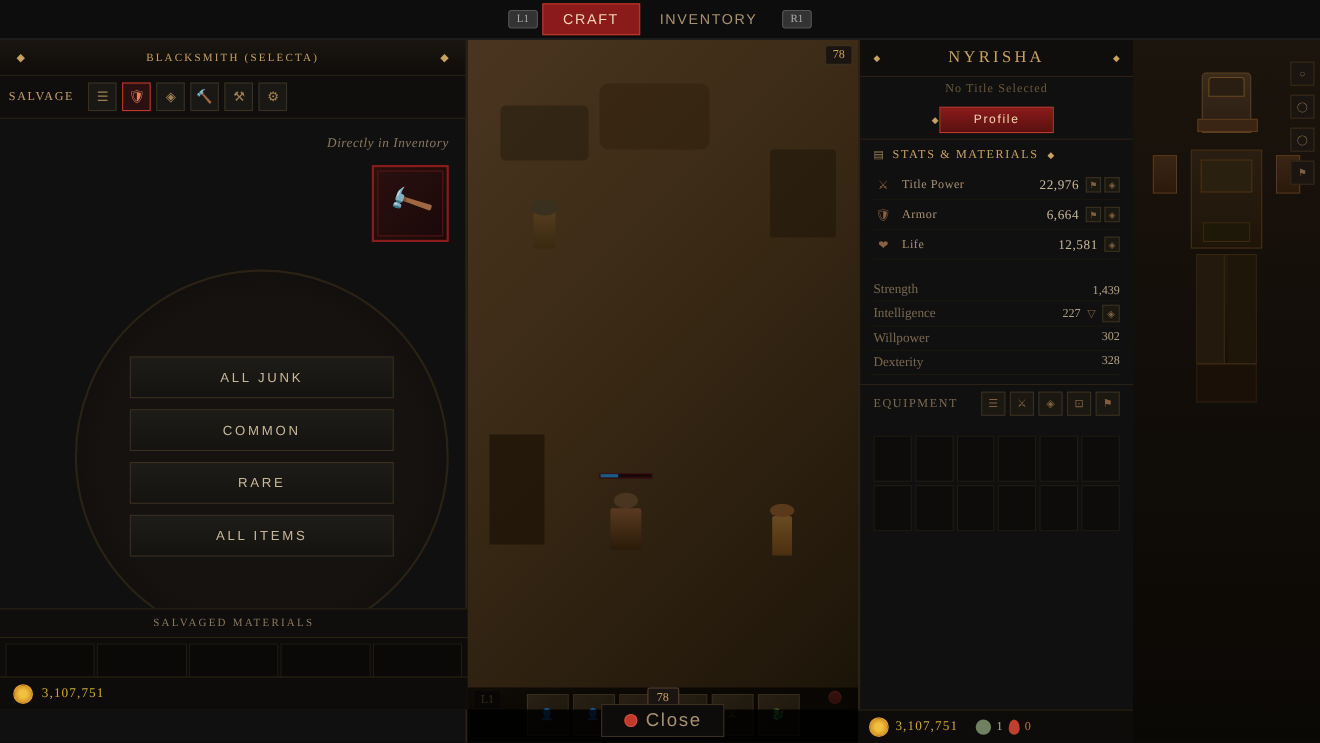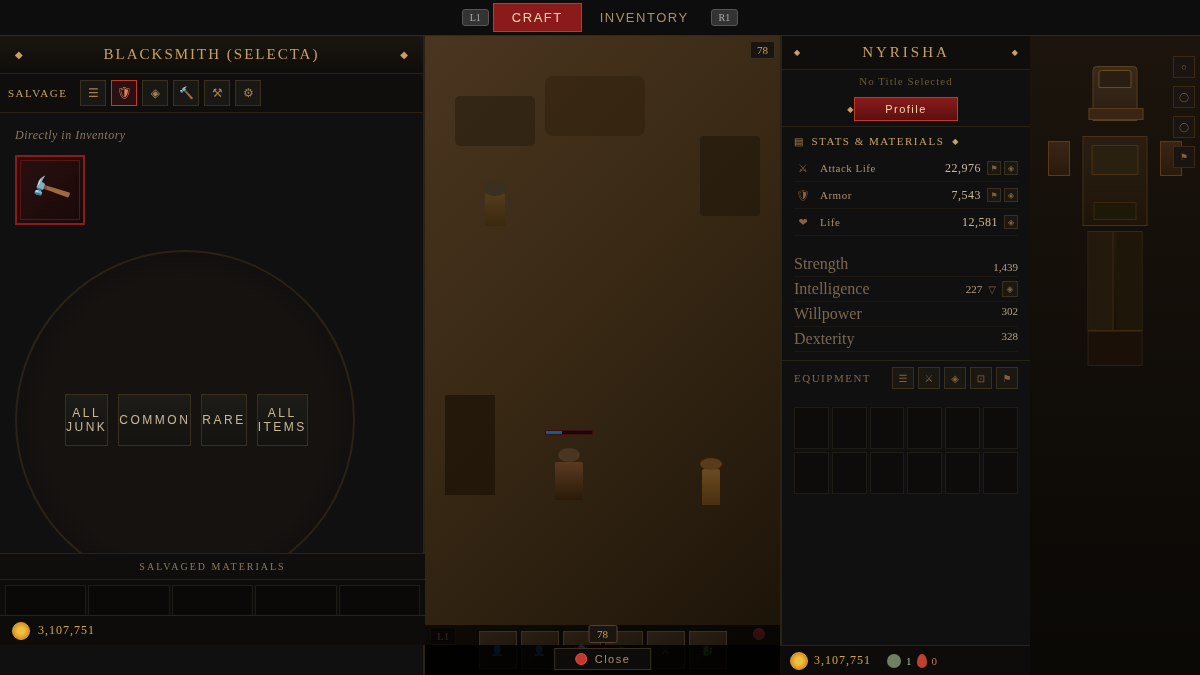--- a/index.html
+++ b/index.html
@@ -66,21 +66,21 @@
 
     .blacksmith-header {
       display: flex;
       align-items: center;
       justify-content: space-between;
       padding: 10px 15px;
       border-bottom: 1px solid #2a2215;
       background: linear-gradient(180deg, #1a1510 0%, #0f0d0a 100%);
     }
     .blacksmith-title {
-      font-size: 15px;
+      font-size: 10px;
       letter-spacing: 2px;
       color: #c8a060;
       text-transform: uppercase;
       text-align: center;
       flex: 1;
     }
     .diamond {
       color: #c8a060;
       font-size: 10px;
     }
@@ -116,21 +116,21 @@
     .tool-icon.active {
       border-color: #c0392b;
       background: #2a1010;
       color: #e08060;
     }
 
     .salvage-area {
       padding: 15px;
       display: flex;
       flex-direction: column;
-      align-items: flex-start;
+      align-items: flex-end;
     }
     .directly-label {
       font-size: 12px;
       color: #8a7860;
       font-style: italic;
       margin-bottom: 12px;
       letter-spacing: 0.5px;
     }
     .item-slot {
       width: 70px;
@@ -165,20 +165,21 @@
       flex-direction: column;
       align-items: center;
       justify-content: center;
       gap: 10px;
       margin-bottom: 20px;
       position: relative;
     }
 
     .btn-group {
       display: flex;
+      flex-direction: column;
       gap: 10px;
       width: 240px;
     }
 
     .menu-btn {
       background: linear-gradient(180deg, #1e1c18 0%, #151310 100%);
       border: 1px solid #3a3020;
       color: #c8b89a;
       font-size: 12px;
       letter-spacing: 2.5px;
@@ -324,21 +325,21 @@
     }
 
     .close-btn {
       position: absolute;
       bottom: 5px;
       left: 50%;
       transform: translateX(-50%);
       background: #0d0c0a;
       border: 1px solid #3a3020;
       color: #a89070;
-      font-size: 11px;
+      font-size: 17px;
       padding: 4px 20px;
       letter-spacing: 1.5px;
       cursor: pointer;
       display: flex;
       align-items: center;
       gap: 8px;
       white-space: nowrap;
     }
     .close-circle {
       width: 12px;
@@ -470,21 +471,21 @@
     .secondary-stats {
       padding: 8px 12px;
     }
     .secondary-stat-row {
       display: flex;
       justify-content: space-between;
       padding: 3px 0;
       border-bottom: 1px solid #1a1810;
     }
     .sec-stat-name {
-      font-size: 16px;
+      font-size: 12px;
       color: #7a6850;
     }
     .sec-stat-value {
       font-size: 11px;
       color: #b0a080;
     }
 
     .equipment-section {
       border-top: 1px solid #2a2215;
       padding: 6px 12px;
@@ -805,38 +806,38 @@
     <div class="stats-section">
       <div class="stats-header">
         <span style="font-size:10px;color:#a08050;">▤</span>
         <span class="stats-title">Stats &amp; Materials</span>
         <span class="diamond-sm">◆</span>
       </div>
 
       <div class="stat-row">
         <div class="stat-left">
           <span class="stat-icon">⚔</span>
-          <span class="stat-name">Attack Life</span>
+          <span class="stat-name">Title Power</span>
         </div>
         <div style="display:flex;align-items:center;gap:6px;">
           <span class="stat-value">22,976</span>
           <div class="stat-actions">
             <div class="stat-action-btn">⚑</div>
             <div class="stat-action-btn">◈</div>
           </div>
         </div>
       </div>
 
       <div class="stat-row">
         <div class="stat-left">
           <span class="stat-icon">🛡</span>
           <span class="stat-name">Armor</span>
         </div>
         <div style="display:flex;align-items:center;gap:6px;">
-          <span class="stat-value">7,543</span>
+          <span class="stat-value">6,664</span>
           <div class="stat-actions">
             <div class="stat-action-btn">⚑</div>
             <div class="stat-action-btn">◈</div>
           </div>
         </div>
       </div>
 
       <div class="stat-row">
         <div class="stat-left">
           <span class="stat-icon">❤</span>

